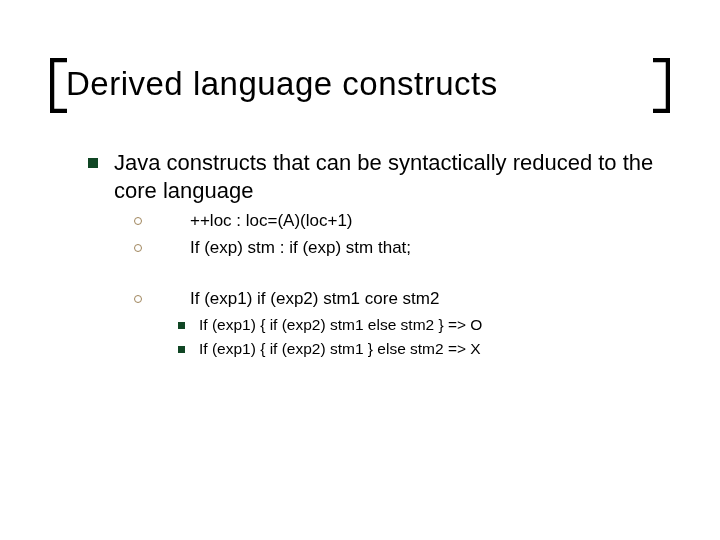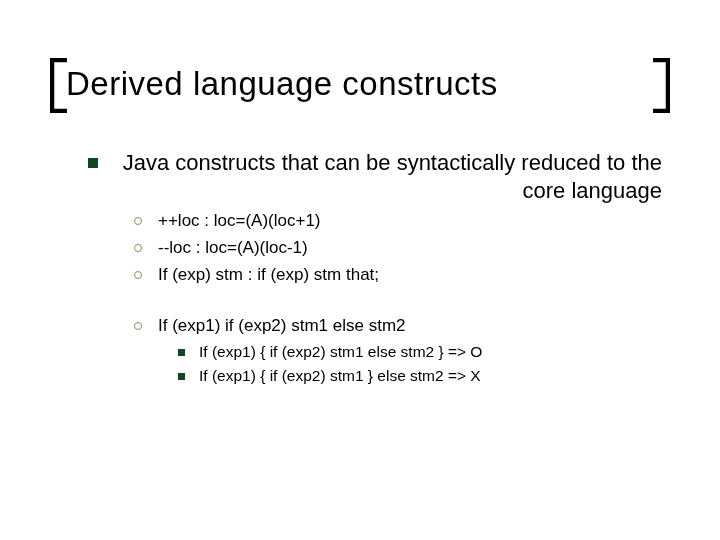--- a/index.html
+++ b/index.html
@@ -22,21 +22,21 @@
     }
     .bracket {
       position: absolute;
       top: -4px;
       width: 18px;
       height: 55px;
     }
     .bracket svg { width: 100%; height: 100%; display: block; }
     .bracket.left { left: -8px; }
     .bracket.right { right: -8px; }
-    .content { padding-left: 30px; text-align: right; }
+    .content { padding-left: 30px; }
     .bullet-1 {
       display: flex;
       align-items: flex-start;
       margin-bottom: 6px;
     }
     .sq {
       width: 10px; height: 10px;
       background: #104624;
       flex: 0 0 auto;
       margin-top: 9px;
@@ -45,20 +45,21 @@
     .bullet-1-text {
       font-size: 22px;
       line-height: 1.25;
       font-weight: 400;
     }
     .sub-list-1 { padding-left: 46px; margin-bottom: 28px; }
     .bullet-2 {
       display: flex;
       align-items: flex-start;
       margin: 4px 0;
+      gap: 32px;
     }
     .circ {
       width: 8px; height: 8px;
       border: 1px solid #a0865d;
       border-radius: 50%;
       flex: 0 0 auto;
       margin-top: 7px;
       margin-right: 16px;
     }
     .bullet-2-text {
@@ -110,32 +111,28 @@
       <span class="sq"></span>
       <span class="bullet-1-text">Java constructs that can be syntactically reduced to the core language</span>
     </div>
     <div class="sub-list-1">
       <div class="bullet-2">
         <span class="circ"></span>
         <span class="bullet-2-text">++loc : loc=(A)(loc+1)</span>
       </div>
       <div class="bullet-2">
         <span class="circ"></span>
-        <span class="bullet-2-text">--loc : loc=(A)(loc-1)</span>
-      </div>
-      <div class="bullet-2">
-        <span class="circ"></span>
         <span class="bullet-2-text">If (exp) stm : if (exp) stm that;</span>
       </div>
     </div>
 
     <div class="sub-list-1">
       <div class="bullet-2">
         <span class="circ"></span>
-        <span class="bullet-2-text">If (exp1) if (exp2) stm1 else stm2</span>
+        <span class="bullet-2-text">If (exp1) if (exp2) stm1 core stm2</span>
       </div>
       <div class="sub-list-2">
         <div class="bullet-3">
           <span class="sq-sm"></span>
           <span class="bullet-3-text">If (exp1) { if (exp2) stm1   else stm2 } =&gt; O</span>
         </div>
         <div class="bullet-3">
           <span class="sq-sm"></span>
           <span class="bullet-3-text">If (exp1) { if (exp2) stm1 } else stm2   =&gt; X</span>
         </div>

